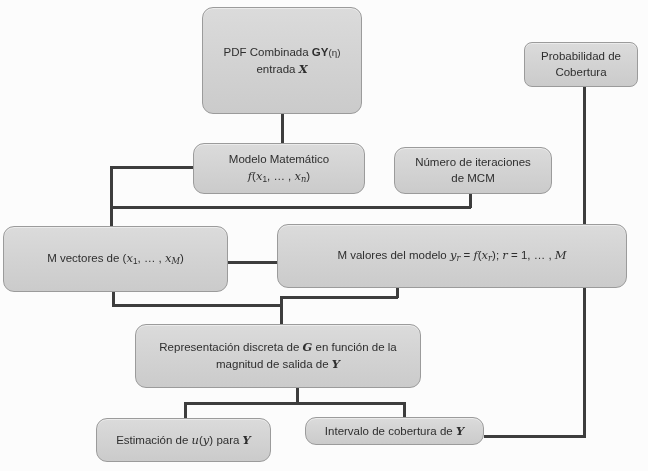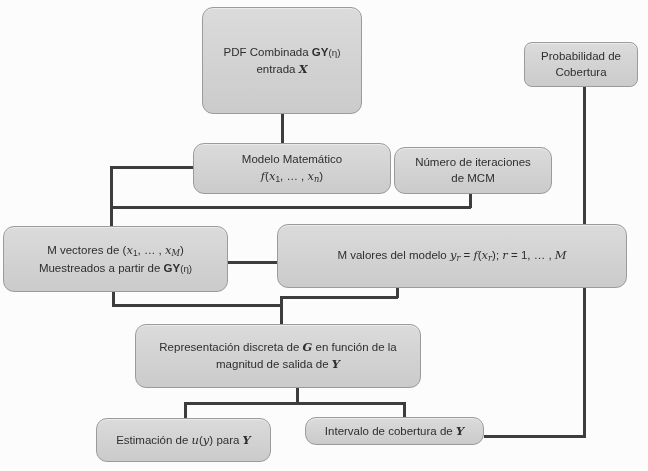--- a/index.html
+++ b/index.html
@@ -67,33 +67,32 @@
   <div class="box" style="left:202px;top:7px;width:160px;height:107px;">
       <div><span>PDF Combinada </span><span class="bd">GY</span><span class="sm">(η)</span></div>
       <div><span>entrada </span><span class="it bd">X</span></div>
     </div>
 
   <div class="box" style="left:524px;top:42px;width:114px;height:45px;border-radius:8px;line-height:1.35;">
       <div><span>Probabilidad de</span></div>
       <div><span>Cobertura</span></div>
     </div>
 
-  <div class="box" style="left:193px;top:143px;width:198px;height:51px;">
+  <div class="box" style="left:193px;top:143px;width:172px;height:51px;">
       <div><span>Modelo Matemático</span></div>
       <div><span class="it">f</span><span>(</span><span class="it">x</span><span class="sb">1</span><span>, … , </span><span class="it">x</span><span class="it sb">n</span><span>)</span></div>
     </div>
 
   <div class="box" style="left:394px;top:147px;width:158px;height:47px;border-radius:11px;line-height:1.35;">
       <div><span>Número de iteraciones</span></div>
       <div><span>de MCM</span></div>
     </div>
 
   <div class="box" style="left:3px;top:226px;width:225px;height:66px;">
       <div><span>M vectores de (</span><span class="it">x</span><span class="sb">1</span><span>, … , </span><span class="it">x</span><span class="it sb">M</span><span>)</span></div>
-      <div><span>Muestreados a partir de </span><span class="bd">GY</span><span class="sm">(η)</span></div>
     </div>
 
   <div class="box" style="left:277px;top:224px;width:350px;height:64px;">
       <div><span>M valores del modelo </span><span class="it">y</span><span class="it sb">r</span><span> = </span><span class="it">f</span><span>(</span><span class="it">x</span><span class="it sb">r</span><span>); </span><span class="it">r</span><span> = 1, … , </span><span class="it">M</span></div>
     </div>
 
   <div class="box" style="left:96px;top:418px;width:175px;height:44px;">
       <div><span>Estimación de </span><span class="it">u</span><span>(</span><span class="it">y</span><span>) para </span><span class="it bd">Y</span></div>
     </div>
 

